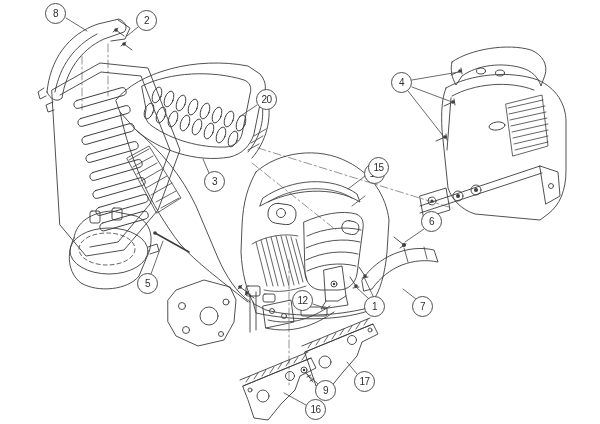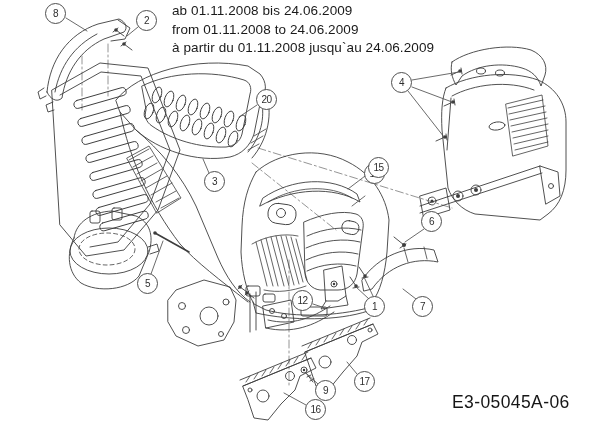--- a/index.html
+++ b/index.html
@@ -229,37 +229,31 @@
         <path d="M357,374 L347,362"></path>
         <path d="M306,405 L284,393"></path>
         <path d="M313,304 L325,308"></path>
         <path d="M257,105 L239,117"></path>
         <path d="M365,196 L352,206"></path>
         <path d="M369,173 L348,189"></path>
       </g>
     </g>
   </svg>
 
-  <div class="validity">
-    <div>ab 01.11.2008 bis 24.06.2009</div>
-    <div>from 01.11.2008 to 24.06.2009</div>
-    <div>à partir du 01.11.2008 jusqu`au 24.06.2009</div>
-  </div>
 
   <div class="callout" style="left:364px;top:296px">1</div>
   <div class="callout" style="left:136px;top:10px">2</div>
   <div class="callout" style="left:204px;top:171px">3</div>
   <div class="callout" style="left:391px;top:72px">4</div>
   <div class="callout" style="left:137px;top:273px">5</div>
   <div class="callout" style="left:421px;top:211px">6</div>
   <div class="callout" style="left:412px;top:296px">7</div>
   <div class="callout" style="left:45px;top:3px">8</div>
   <div class="callout" style="left:315px;top:380px">9</div>
   <div class="callout" style="left:354px;top:371px">17</div>
   <div class="callout" style="left:305px;top:399px">16</div>
   <div class="callout" style="left:292px;top:290px">12</div>
   <div class="callout" style="left:256px;top:89px">20</div>
   <div class="callout" style="left:364px;top:163px">14</div>
   <div class="callout" style="left:368px;top:157px">15</div>
 
-  <div class="code">E3-05045A-06</div>
 
 </div>
 
 </body></html>

